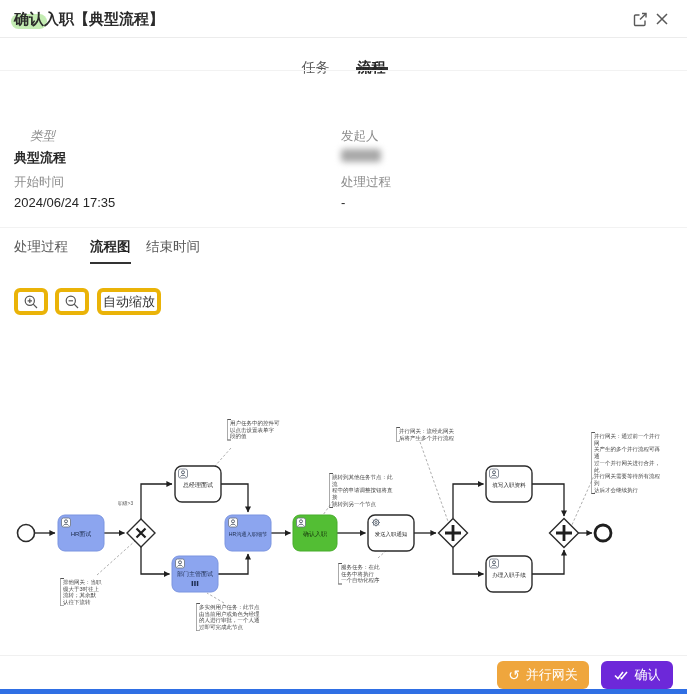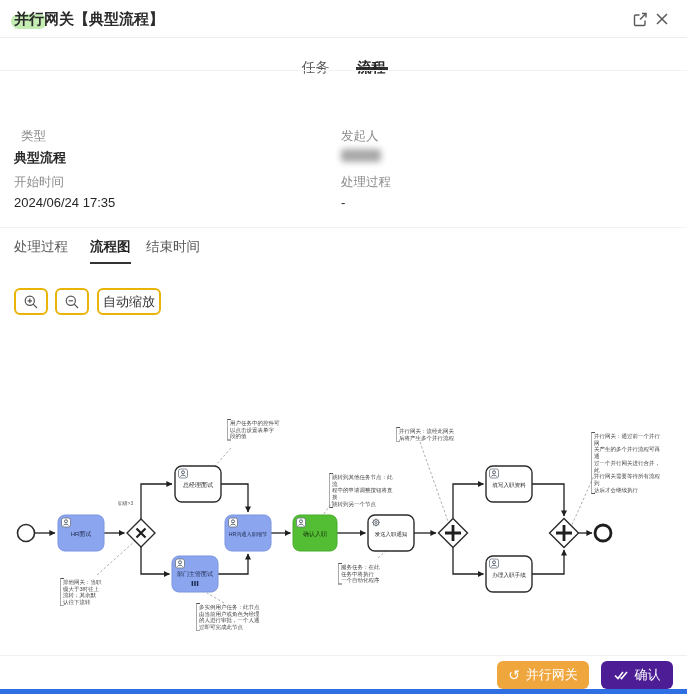--- a/index.html
+++ b/index.html
@@ -23,68 +23,68 @@
   .f-label { position:absolute; font-size:12.5px; color:#8c8c8c; }
   .f-value { position:absolute; font-size:13px; color:#262626; }
   .bold { font-weight:bold; }
   .masked { position:absolute; left:341px; top:149px; width:40px; height:13px; background:#a8a8a8; border-radius:3px; filter:blur(3px); }
 
   
   .subtab { position:absolute; top:238px; font-size:13.5px; color:#595959; padding-bottom:6px; cursor:pointer; }
   .subtab.active { color:#262626; font-weight:bold; border-bottom:2.5px solid #333;margin-left:6px; }
 
   
-  .toolbtn { position:absolute; top:288px; height:27px; border:2px solid #eab308; border-radius:6px; background:#fff;
+  .toolbtn { position:absolute; top:288px; height:27px; border:4px solid #eab308; border-radius:6px; background:#fff;
              display:flex; align-items:center; justify-content:center; cursor:pointer; font-size:13px; color:#333; }
 
   
   .canvas { position:absolute; top:315px; left:0; width:687px; height:340px; background:#fff; }
   .flow-svg { position:absolute; left:0; top:0; }
 
   .anno { position:absolute; transform:scale(0.5); transform-origin:0 0; font-size:11px; line-height:13.5px;
           color:#444; white-space:pre-line; border-left:1.5px solid #555; padding:1px 3px 1px 5px; }
   .anno::before,.anno::after { content:""; position:absolute; left:0; width:7px; height:1.5px; background:#555; }
   .anno::before { top:0; } .anno::after { bottom:0; }
 
   
   .btn { position:absolute; top:661px; height:28px; border:none; border-radius:6px; color:#fff; font-size:13px;
          display:flex; align-items:center; justify-content:center; gap:6px; cursor:pointer; }
   .btn-adjust { left:497px; width:92px; background:#efa63d; }
-  .btn-confirm { left:601px; width:72px; background:#4c1d95; }
+  .btn-confirm { left:601px; width:72px; background:#6d28d9; }
   .undo-glyph { font-size:14px; line-height:1; }
   .bottom-strip { position:absolute; bottom:0; left:0; width:687px; height:5px; background:#2f6fe4; }
 </style>
 </head>
 <body>
 
 <div class="modal">
 
   <span class="title-blob"></span>
-  <div class="hdr-title">并行网关【典型流程】</div>
+  <div class="hdr-title">确认入职【典型流程】</div>
   <span class="hdr-icon" style="left:632px;">
     <svg width="16" height="16" viewBox="0 0 16 16" fill="none" stroke="#595959" stroke-width="1.4">
       <path d="M13,9.5 V13.5 a1,1 0 0 1 -1,1 H3.5 a1,1 0 0 1 -1,-1 V5 a1,1 0 0 1 1,-1 H7.5"></path>
       <path d="M10,2.5 H14 V6.5"></path>
         <path d="M14,2.5 L8,8.5"></path>
     </svg>
   </span>
   <span class="hdr-icon" style="left:655px;top:12px;">
     <svg width="14" height="14" viewBox="0 0 14 14" stroke="#595959" stroke-width="1.5">
       <path d="M2,2 L12,12 M12,2 L2,12"></path>
     </svg>
   </span>
   <div class="divider" style="top:37px;"></div>
 
   <div class="tabbar">
     <span class="tab">任务</span>
     <span class="tab active">流程</span>
   </div>
   <div class="divider" style="top:70px;background:#f2f2f2;"></div>
 
-  <div class="f-label" style="left:21px;top:128px;">类型</div>
+  <div class="f-label" style="left:30px;top:128px;font-style:italic;">类型</div>
   <div class="f-value bold" style="left:14px;top:149px;">典型流程</div>
   <div class="f-label" style="left:341px;top:128px;">发起人</div>
   <div class="masked"></div>
   <div class="f-label" style="left:14px;top:174px;">开始时间</div>
   <div class="f-value" style="left:14px;top:195px;">2024/06/24 17:35</div>
   <div class="f-label" style="left:341px;top:174px;">处理过程</div>
   <div class="f-value" style="left:341px;top:195px;">-</div>
 
   <div class="divider" style="top:227px;background:#f2f2f2;"></div>
 

